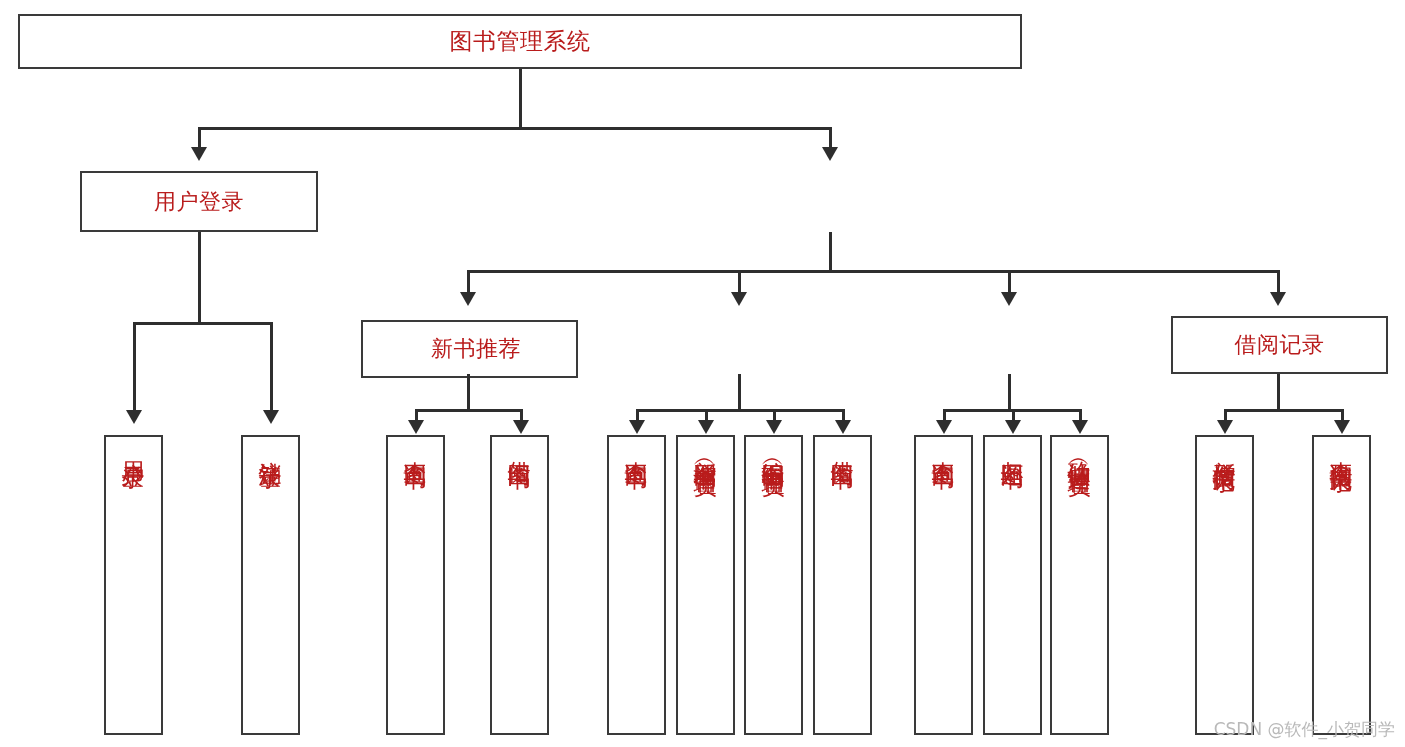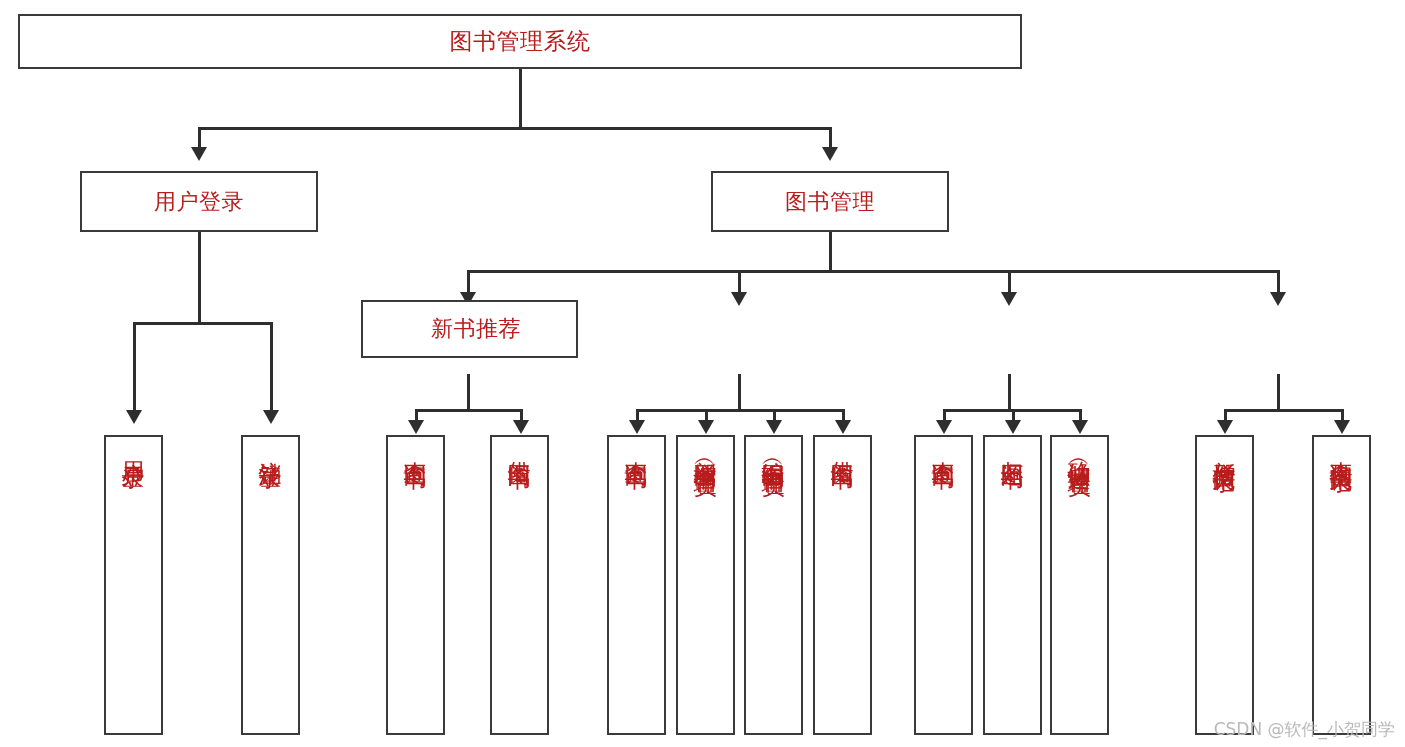--- a/index.html
+++ b/index.html
@@ -97,44 +97,44 @@
 
   <div class="vline" style="left:198px; top:127px; height:22px;"></div>
   <div class="arrow" style="left:191px; top:147px;"></div>
   <div class="vline" style="left:829px; top:127px; height:22px;"></div>
   <div class="arrow" style="left:822px; top:147px;"></div>
 
   <div class="node h" style="left:80px; top:171px; width:238px; height:61px;">
     <span class="label">用户登录</span>
   </div>
 
-  <div class="node h" style="left:711px; top:171px; width:238px; height:61px;">
-    <span class="label">图书管理</span>
-  </div>
 
   <div class="vline" style="left:198px; top:232px; height:90px;"></div>
   <div class="hline" style="left:133px; top:322px; width:137px;"></div>
   <div class="vline" style="left:133px; top:322px; height:90px;"></div>
   <div class="arrow" style="left:126px; top:410px;"></div>
   <div class="vline" style="left:270px; top:322px; height:90px;"></div>
   <div class="arrow" style="left:263px; top:410px;"></div>
 
   <div class="vline" style="left:829px; top:232px; height:38px;"></div>
   <div class="hline" style="left:467px; top:270px; width:812px;"></div>
   <div class="vline" style="left:467px; top:270px; height:24px;"></div>
   <div class="arrow" style="left:460px; top:292px;"></div>
   <div class="vline" style="left:738px; top:270px; height:24px;"></div>
   <div class="arrow" style="left:731px; top:292px;"></div>
   <div class="vline" style="left:1008px; top:270px; height:24px;"></div>
   <div class="arrow" style="left:1001px; top:292px;"></div>
   <div class="vline" style="left:1277px; top:270px; height:24px;"></div>
   <div class="arrow" style="left:1270px; top:292px;"></div>
 
-  <div class="node h" style="left:361px; top:300px; width:217px; height:58px;padding-left:13px;">
+  <div class="node h" style="left:361px; top:320px; width:217px; height:58px;padding-left:13px;">
     <span class="label">新书推荐</span>
+  </div>
+  <div class="node h" style="left:1171px; top:316px; width:217px; height:58px;">
+    <span class="label">借阅记录</span>
   </div>
 
   <div class="vline" style="left:467px; top:374px; height:35px;"></div>
   <div class="hline" style="left:415px; top:409px; width:105px;"></div>
   <div class="vline" style="left:415px; top:409px; height:14px;"></div>
   <div class="arrow" style="left:408px; top:420px;"></div>
   <div class="vline" style="left:520px; top:409px; height:14px;"></div>
   <div class="arrow" style="left:513px; top:420px;"></div>
 
   <div class="vline" style="left:738px; top:374px; height:35px;"></div>

